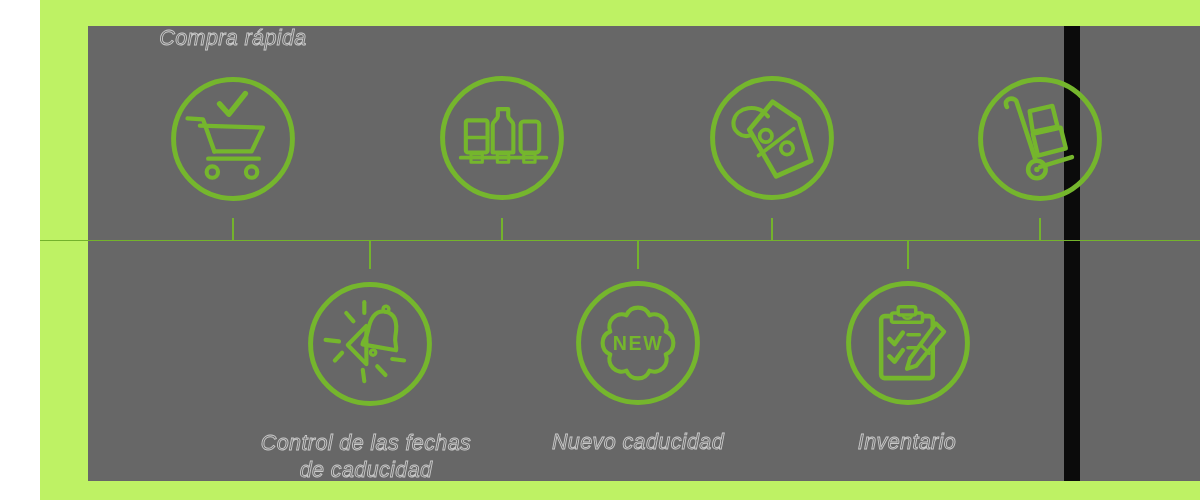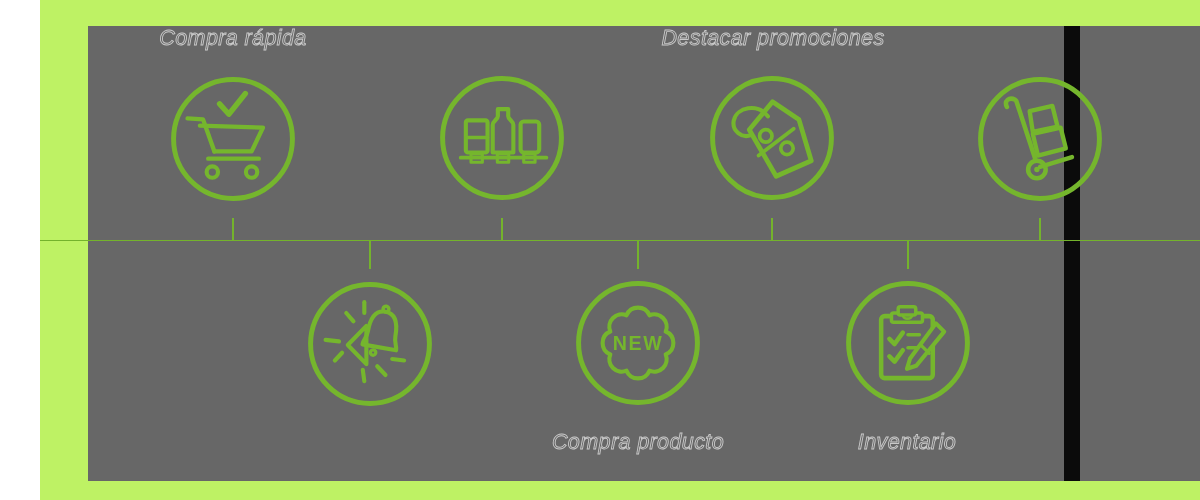--- a/index.html
+++ b/index.html
@@ -34,23 +34,26 @@
   <div class="hline"></div>
   <div class="tick-top" style="left:191.7px"></div>
   <div class="tick-top" style="left:460.7px"></div>
   <div class="tick-top" style="left:730.7px"></div>
   <div class="tick-top" style="left:998.7px"></div>
   <div class="tick-bottom" style="left:329.2px"></div>
   <div class="tick-bottom" style="left:597.2px"></div>
   <div class="tick-bottom" style="left:867.2px"></div>
 
   <div class="label" style="left:193px;top:26px">Compra rápida</div>
-  <div class="label" style="left:733px;top:26px">Destacar promociones</div>
 
-  <div class="label" style="left:598px;top:430px">Compra producto</div>
+  <div class="label two-line" style="left:326px;top:430px">
+    <div>Control de las fechas</div>
+    <div>de caducidad</div>
+  </div>
+  <div class="label" style="left:598px;top:430px">Nuevo caducidad</div>
   <div class="label" style="left:867px;top:430px">Inventario</div>
 
   <svg class="icon" style="left:131px;top:77px" viewBox="0 0 120 120">
     <g fill="none" stroke="#75b62d" stroke-linecap="round" stroke-linejoin="round" stroke-width="4.2">
       <circle cx="60" cy="60" r="57.5" stroke-width="4.8"></circle>
       <polyline points="47,26 56,36 72,16" stroke-width="5.2"></polyline>
       <polyline points="16,40 31,41 42,72"></polyline>
       <path d="M28,47 L89,49 L78,72 L42,72"></path>
       <line x1="36" y1="79" x2="85" y2="79"></line>
       <circle cx="40" cy="92" r="5.5" stroke-width="4"></circle>

